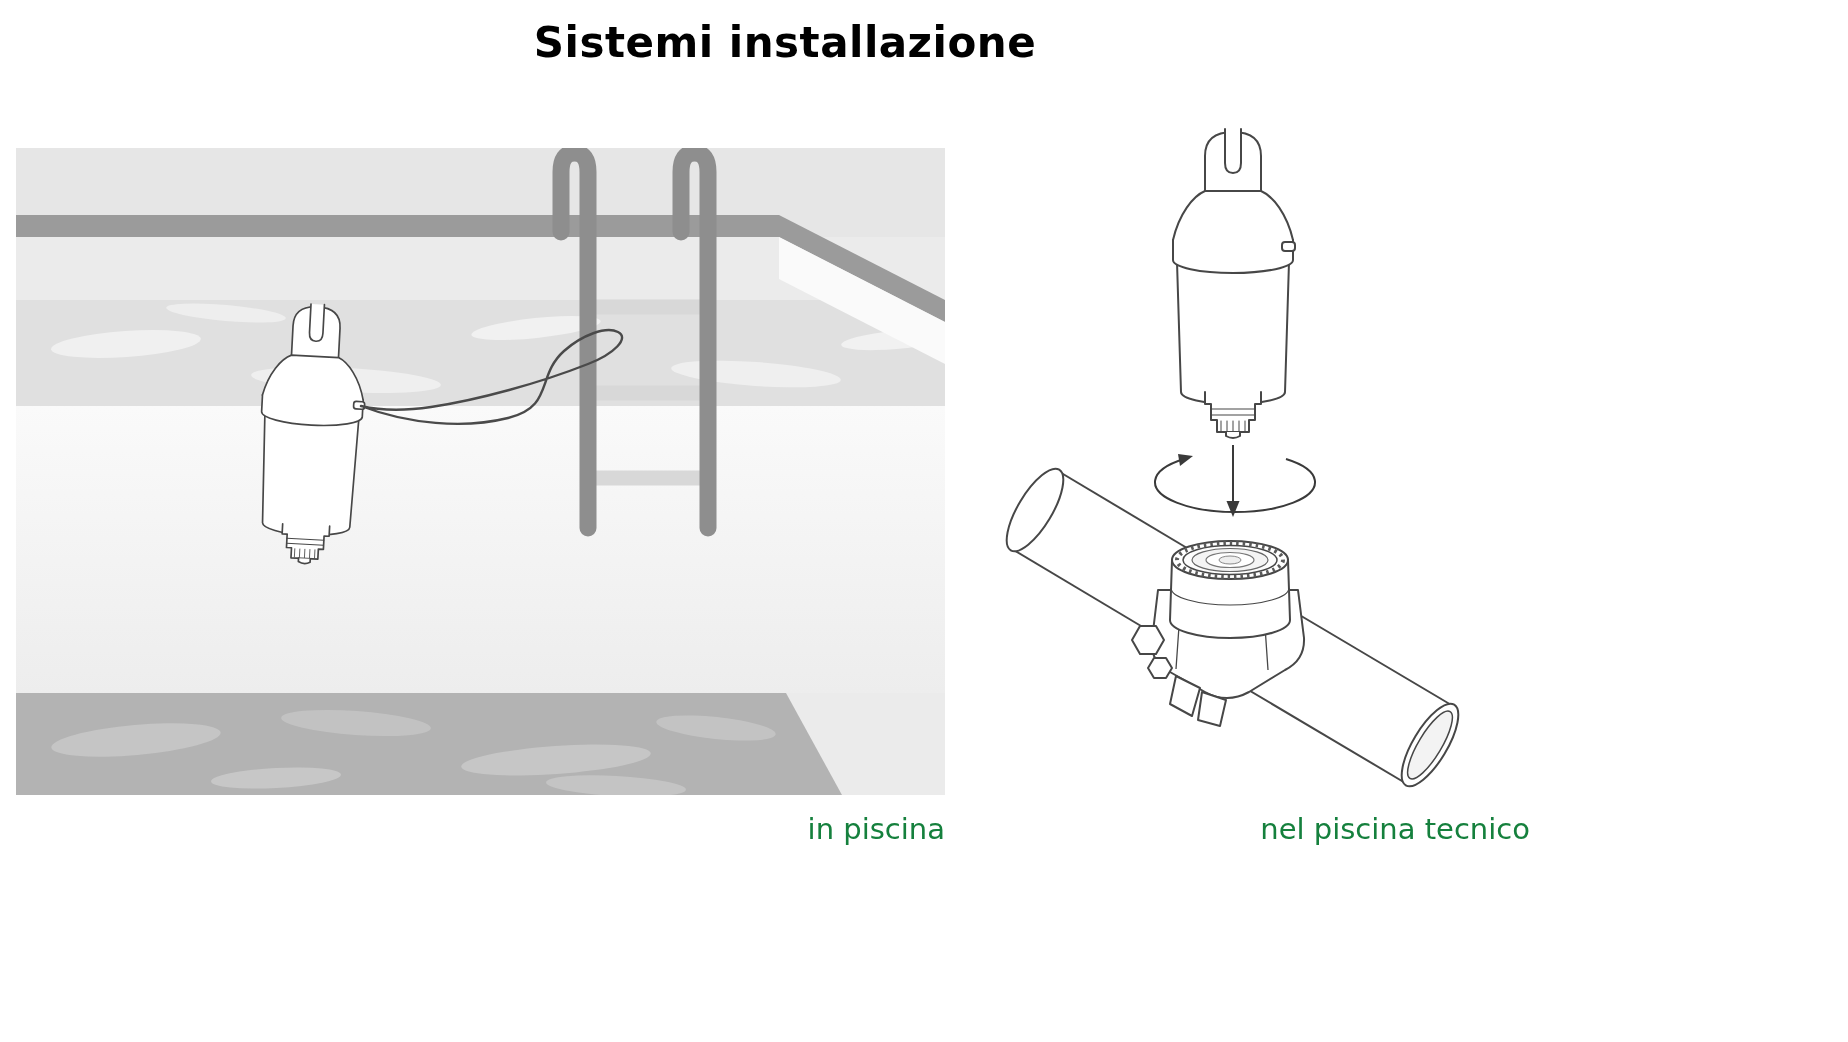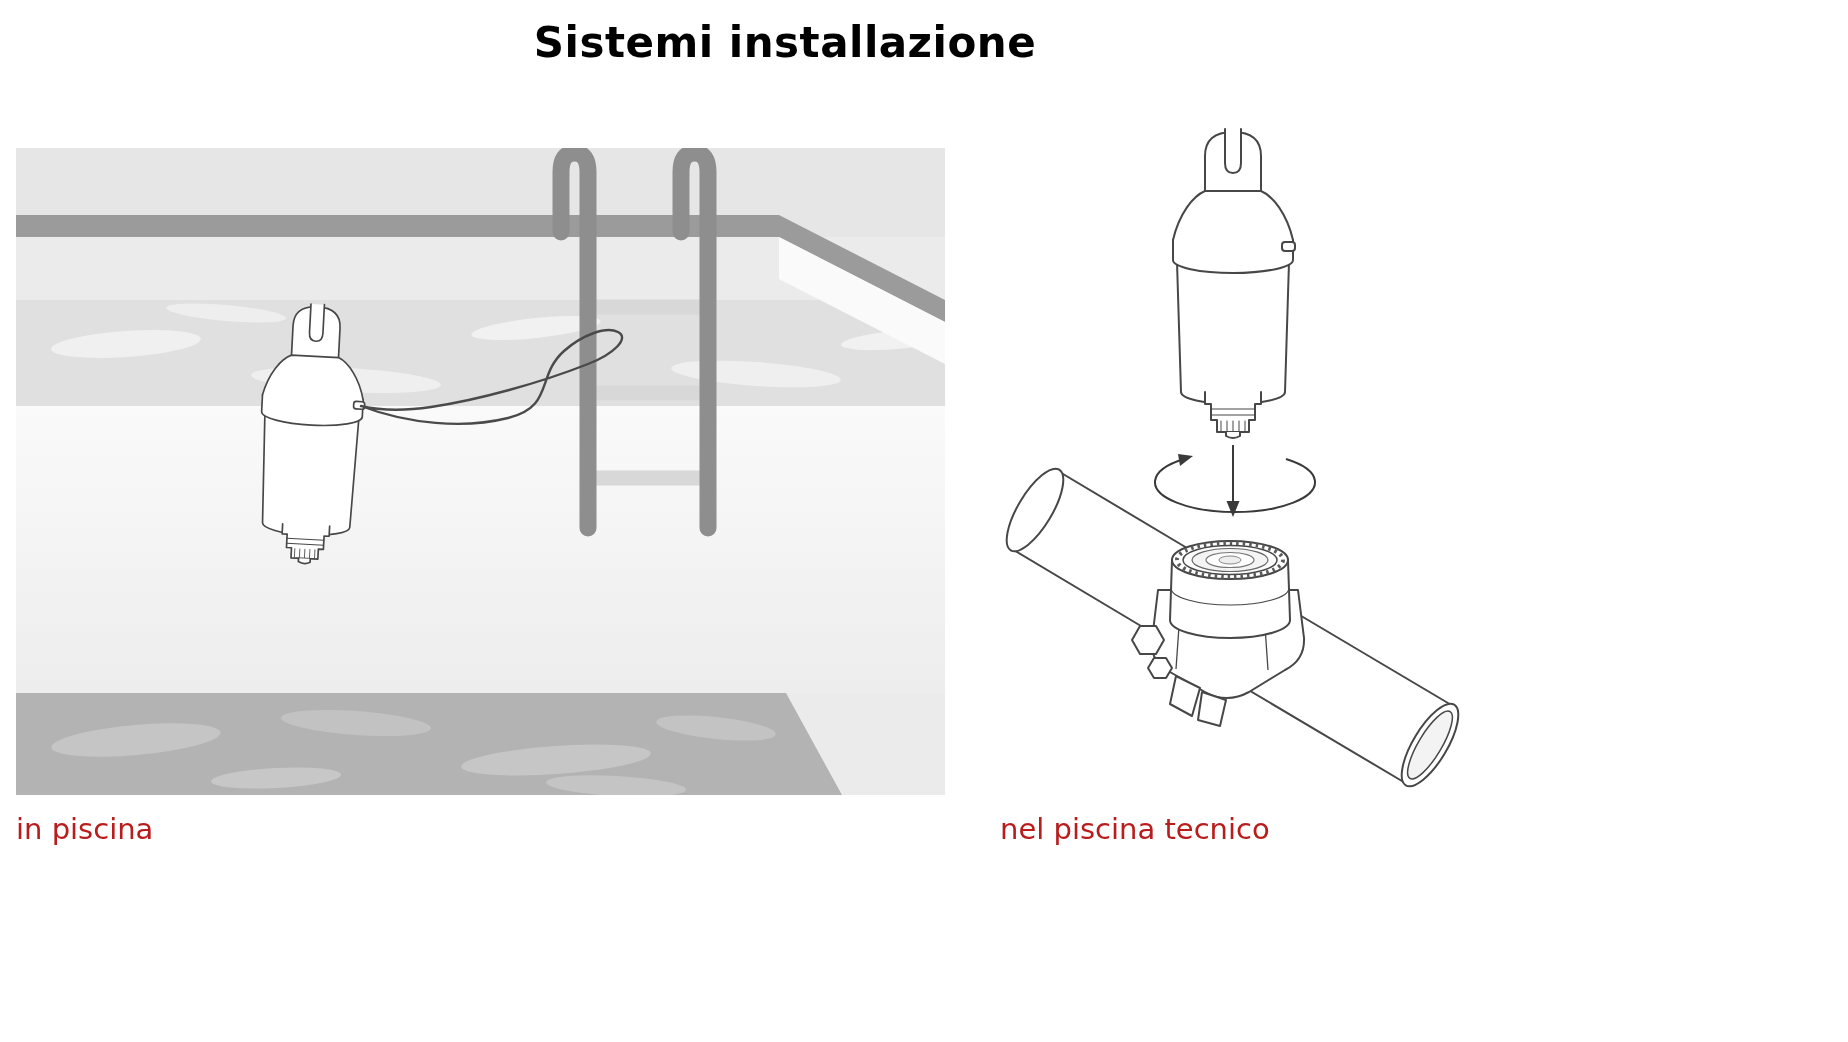--- a/index.html
+++ b/index.html
@@ -1,21 +1,21 @@
 <!DOCTYPE html>
 <html><head>
 <meta charset="utf-8">
 <style>
   html,body{margin:0;padding:0;background:#fff;}
   body{font-family:"DejaVu Sans","Liberation Sans",sans-serif;}
   .page{position:relative;width:1848px;height:1042px;background:#fff;overflow:hidden;}
   .title{position:absolute;left:0;top:18px;width:1570px;text-align:center;
          font-size:42px;font-weight:bold;color:#000;letter-spacing:0.5px;}
-  .caption{position:absolute;top:812px;height:44px;text-align:left;
-           font-size:29px;color:#b91c1c;}
+  .caption{position:absolute;top:812px;height:44px;text-align:right;
+           font-size:29px;color:#15803d;}
   .caption-pool{left:16px;width:929px;}
   .caption-tech{left:1000px;width:530px;}
   .scene{position:absolute;}
   .scene-pool{left:16px;top:148px;}
   .scene-tech{left:980px;top:120px;}
   svg{display:block;}
 </style>
 </head>
 <body>
 

